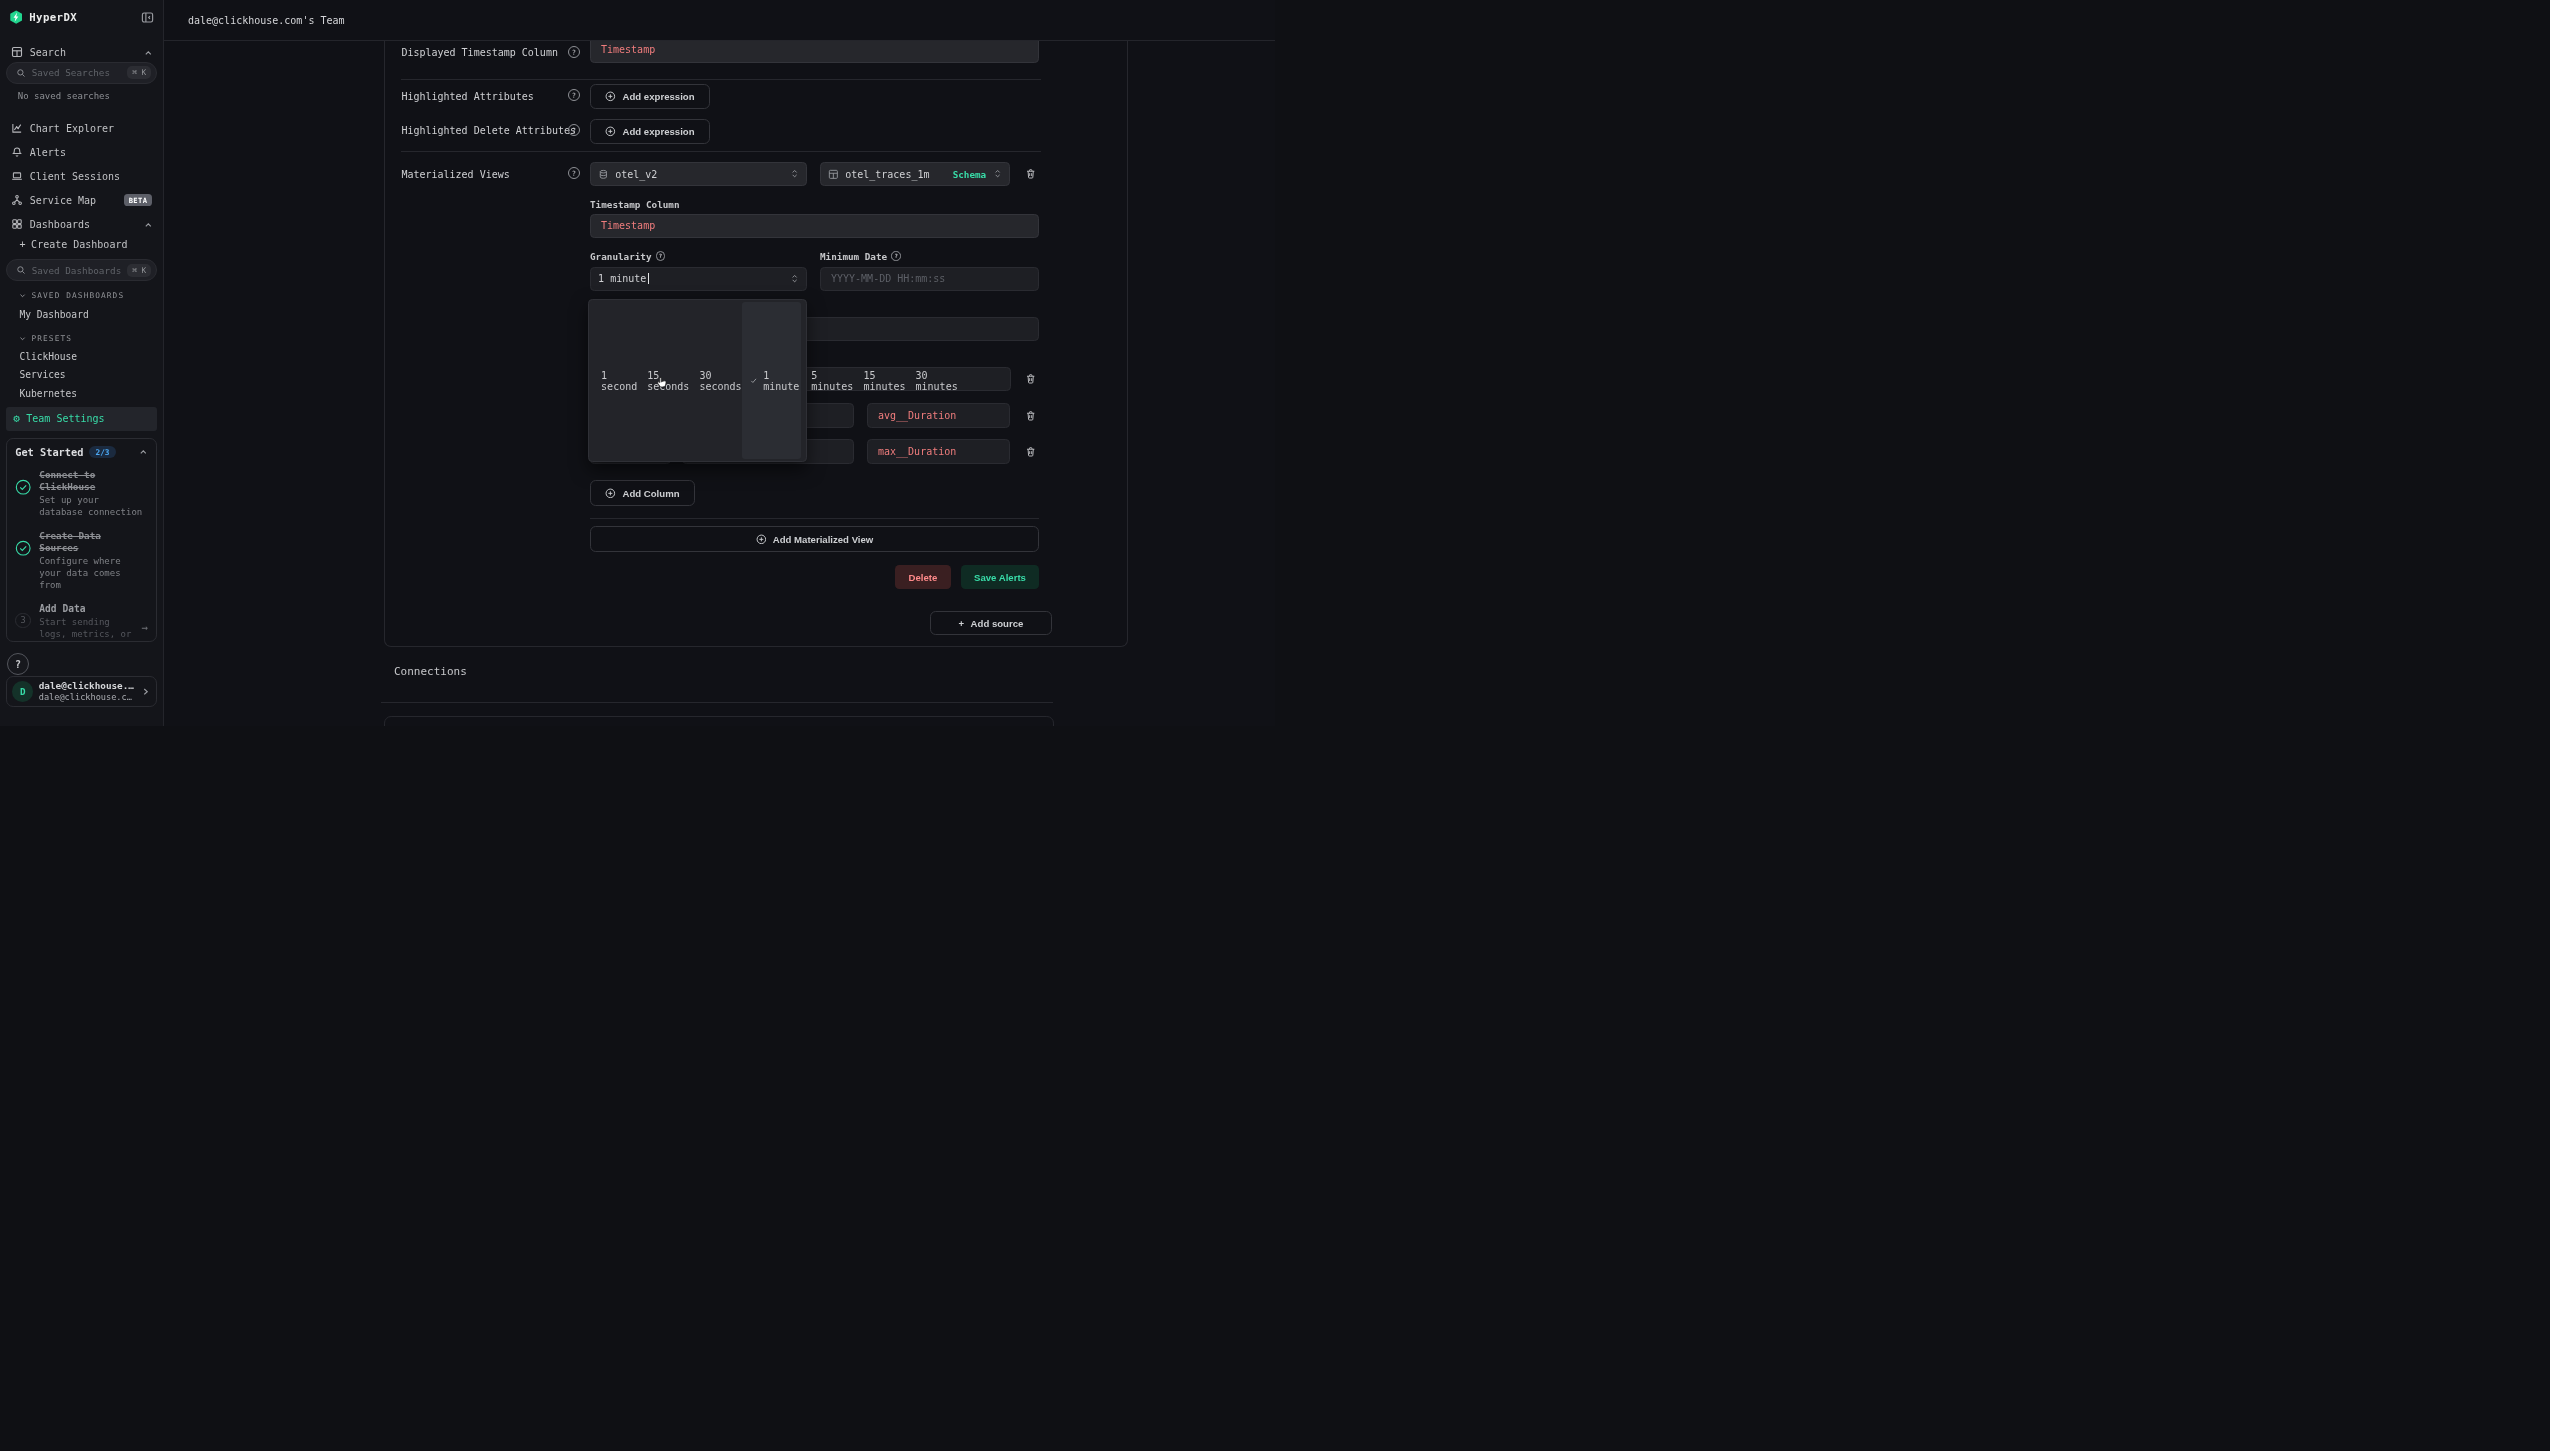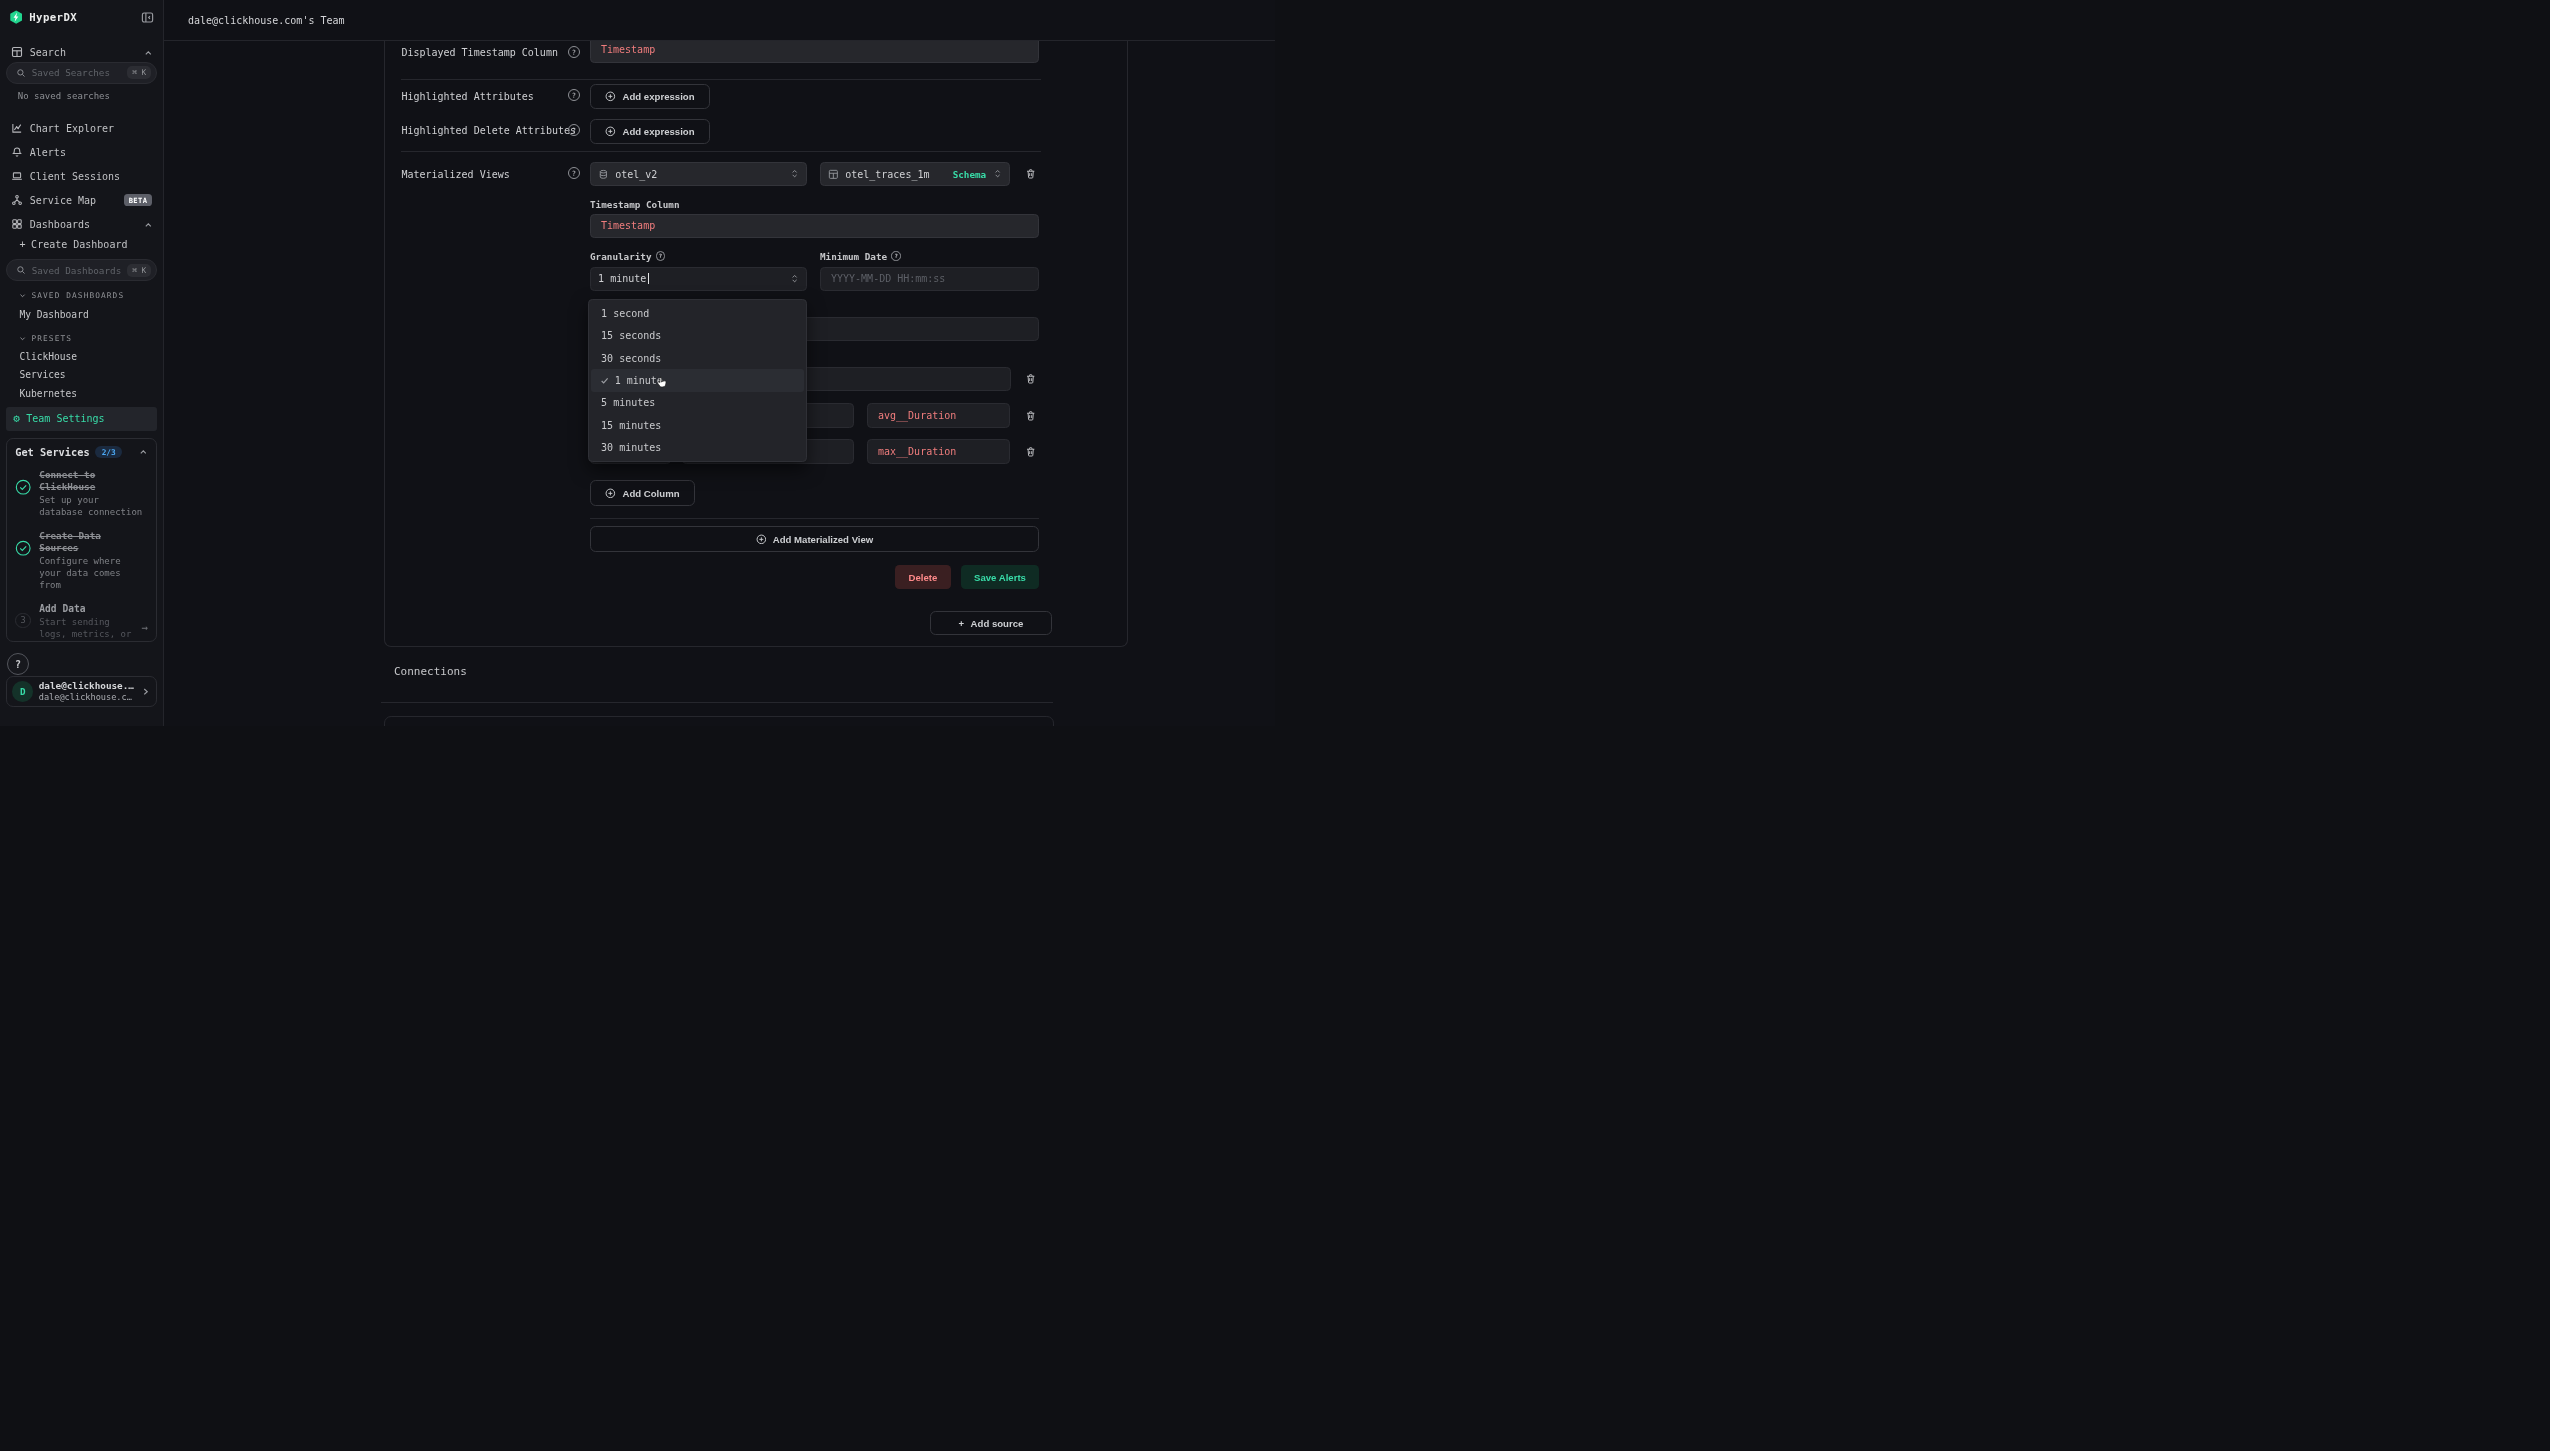--- a/index.html
+++ b/index.html
@@ -96,21 +96,21 @@
   .btn-del { position:absolute; background:#3a1f21; border:none; border-radius:4.3px; color:#ff8a8a;
     font-weight:bold; font-size:9.6px; display:flex; align-items:center; justify-content:center; cursor:pointer; }
   .btn-save { position:absolute; background:#0f2b23; border:none; border-radius:4.3px; color:#38dca8;
     font-weight:bold; font-size:9.6px; display:flex; align-items:center; justify-content:center; cursor:pointer; }
   .trash { position:absolute; color:#c6c7ca; cursor:pointer; }
   .caret { display:inline-block; width:1.1px; height:11.4px; background:#e3e4e6; margin-left:1.4px; vertical-align:-2.1px; }
   .sel-ic { color:#8e9095; }
 
   .dropdown { position:absolute; left:424px; top:258px; width:219px; height:163px;
     background:#232429; border:0.7px solid #2f3036; border-radius:4.3px; padding:2.1px;
-    box-shadow:0 7.1px 17px rgba(0,0,0,.55); z-index:10; display:flex; flex-direction:column; }
+    box-shadow:0 7.1px 17px rgba(0,0,0,.55); z-index:10; display:flex; flex-direction:row; }
   .opt { flex:1; display:flex; align-items:center; padding-left:10px; font-size:10px;
     color:#c9cacd; border-radius:2.9px; cursor:pointer; gap:5.7px; }
   .opt.sel { background:#2b2d33; padding-left:8.6px; }
   .opt .ck { color:#9a9ca1; }
   .cursor { position:absolute; left:490px; top:334px; z-index:12; pointer-events:none; }
 
   .conn-h { position:absolute; left:230px; top:624px; font-size:11px; color:#c6c7ca; }
   .conn-div { position:absolute; left:217px; top:661px; width:672px; height:0.7px; background:#26272d; }
   .panel2 { position:absolute; left:220px; top:675px; width:670px; height:57px;
     border:0.7px solid #26272d; border-radius:7.1px; }
@@ -256,21 +256,21 @@
   <div class="sub-item">Services</div>
   <div class="sub-item">Kubernetes</div>
 
   <div class="team-settings">
     <span class="gear">⚙</span>
     <span>Team Settings</span>
   </div>
 
   <div class="gs-card">
     <div class="gs-head">
-      <span class="gs-title">Get Services</span>
+      <span class="gs-title">Get Started</span>
       <span class="gs-badge">2/3</span>
       <span class="sp"></span>
       <span class="icon-btn">
         <svg width="8.6" height="8.6" viewBox="0 0 12 12" fill="none" stroke="currentColor" stroke-width="1.6">
             <polyline points="2.5,7.5 6,4 9.5,7.5"></polyline>
           </svg>
       </span>
     </div>
     <div class="gs-step">
       <span class="gs-ic">

